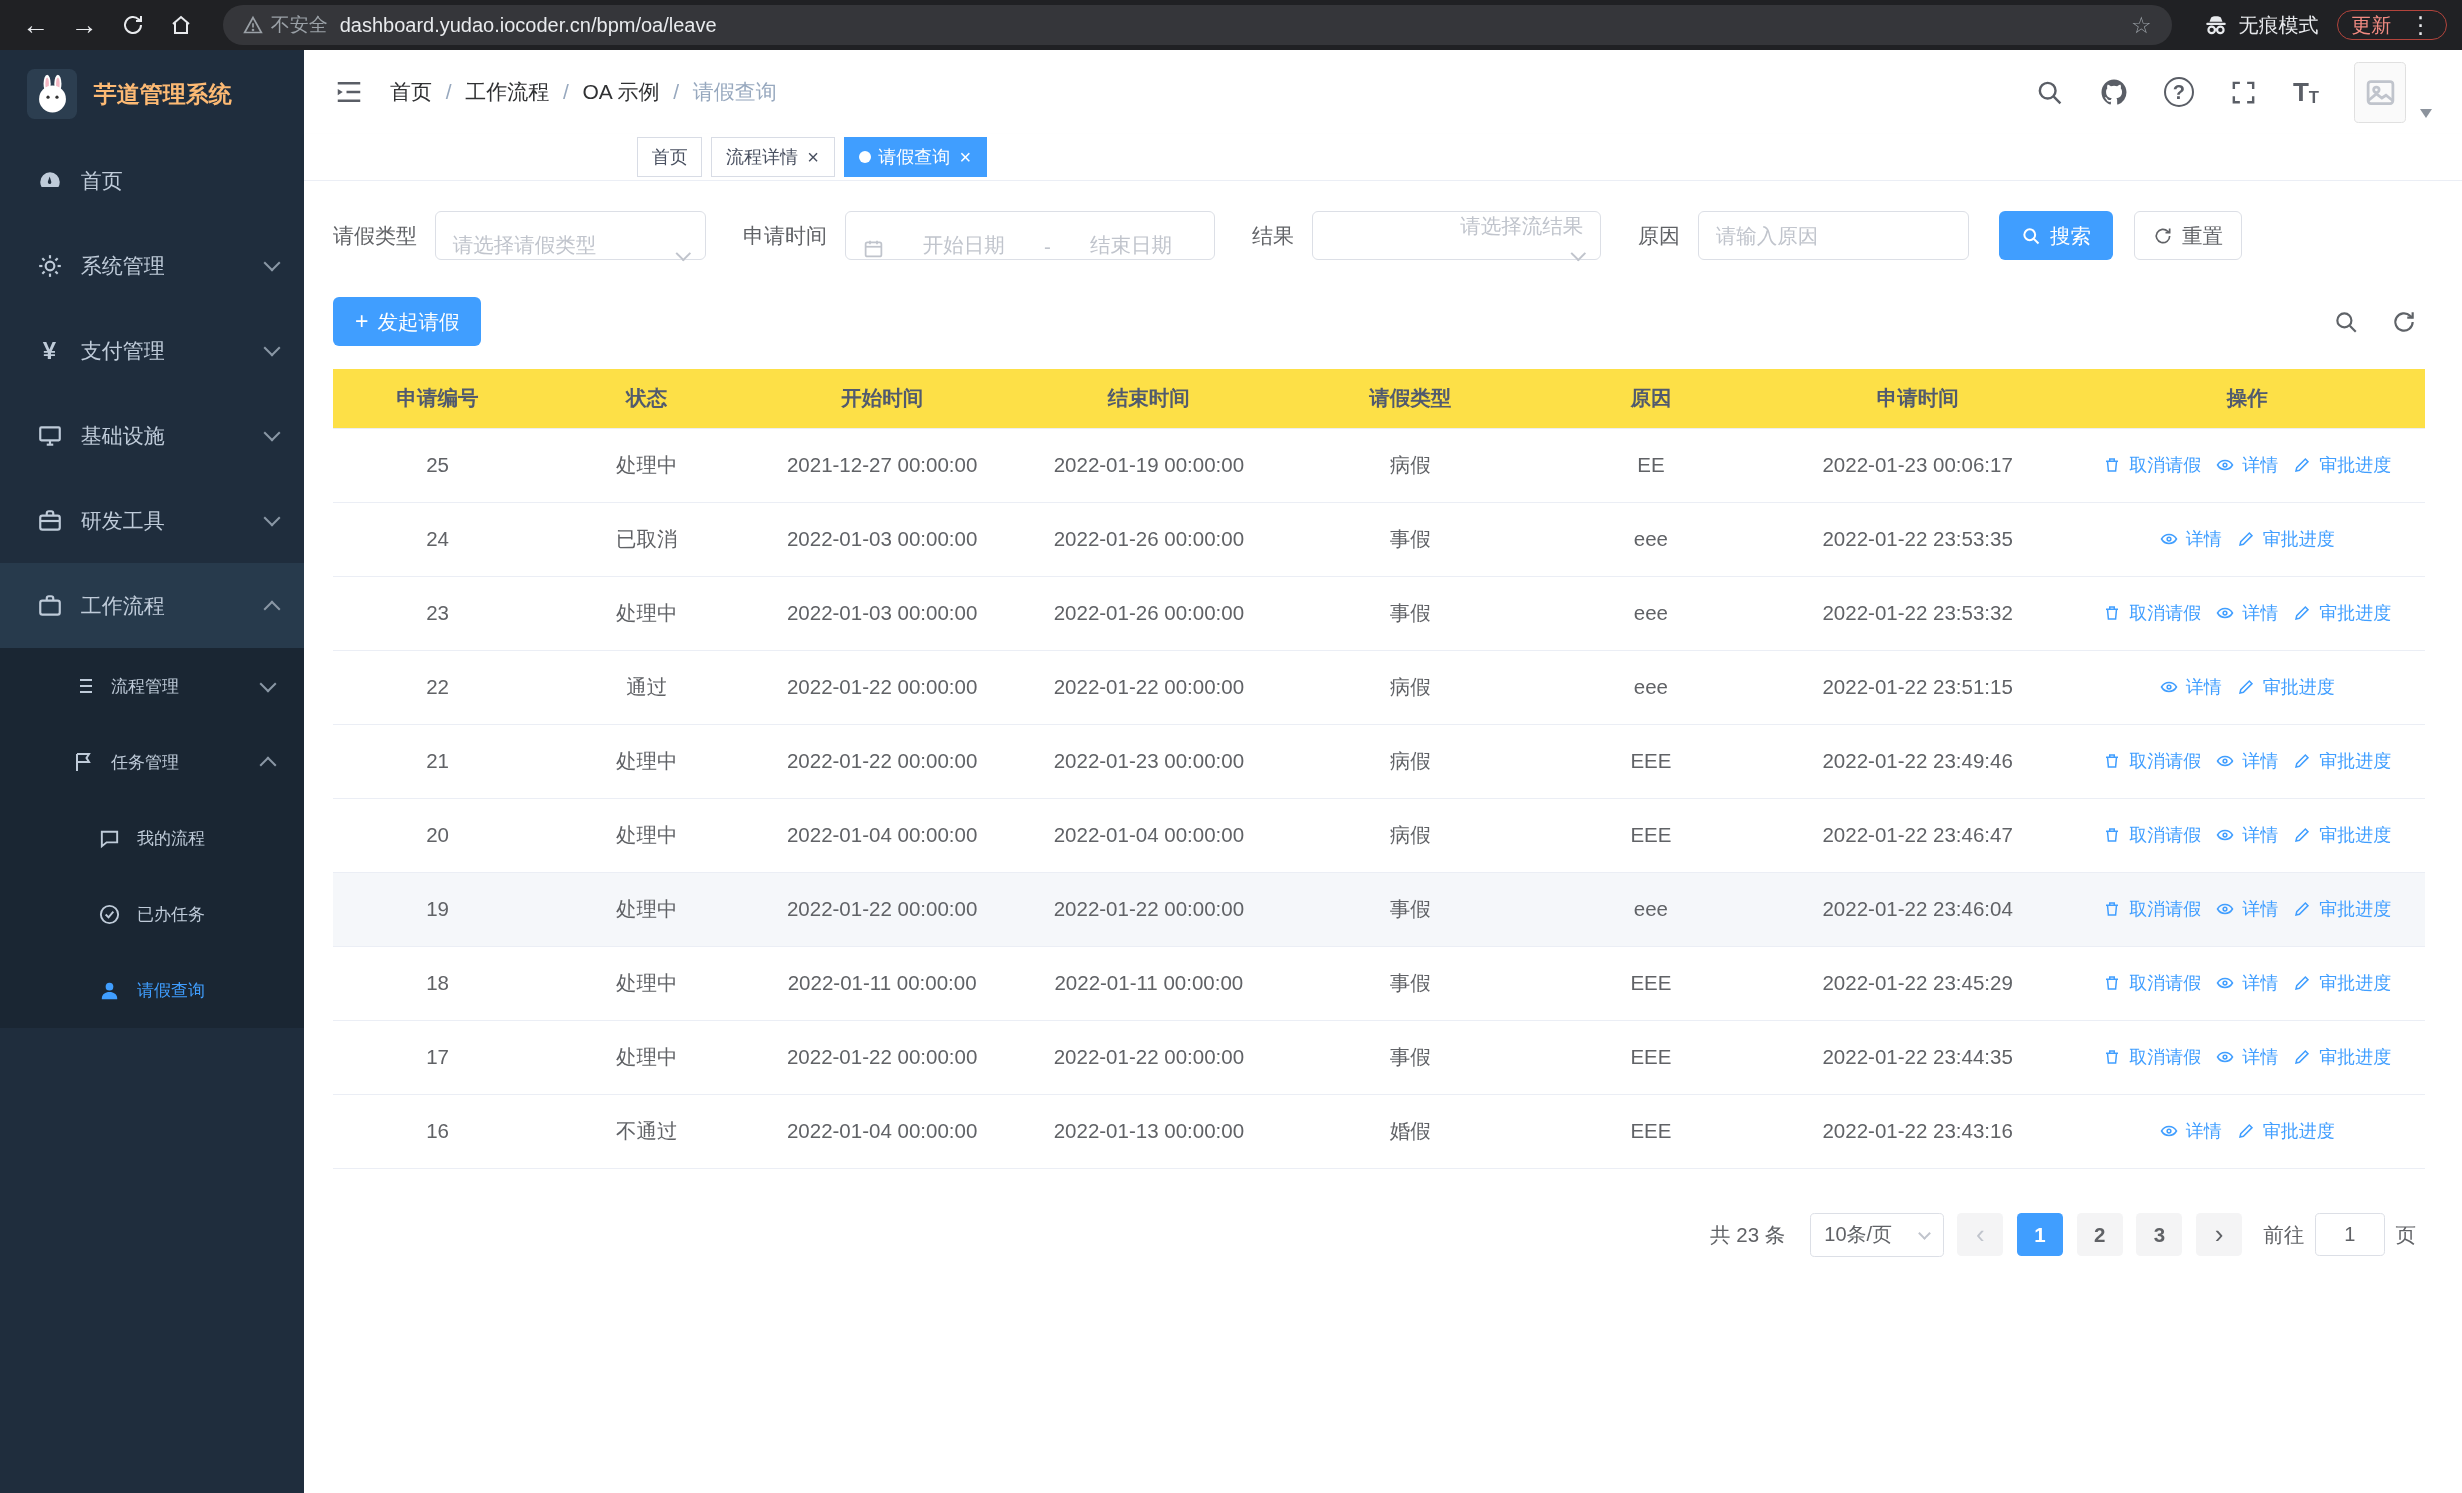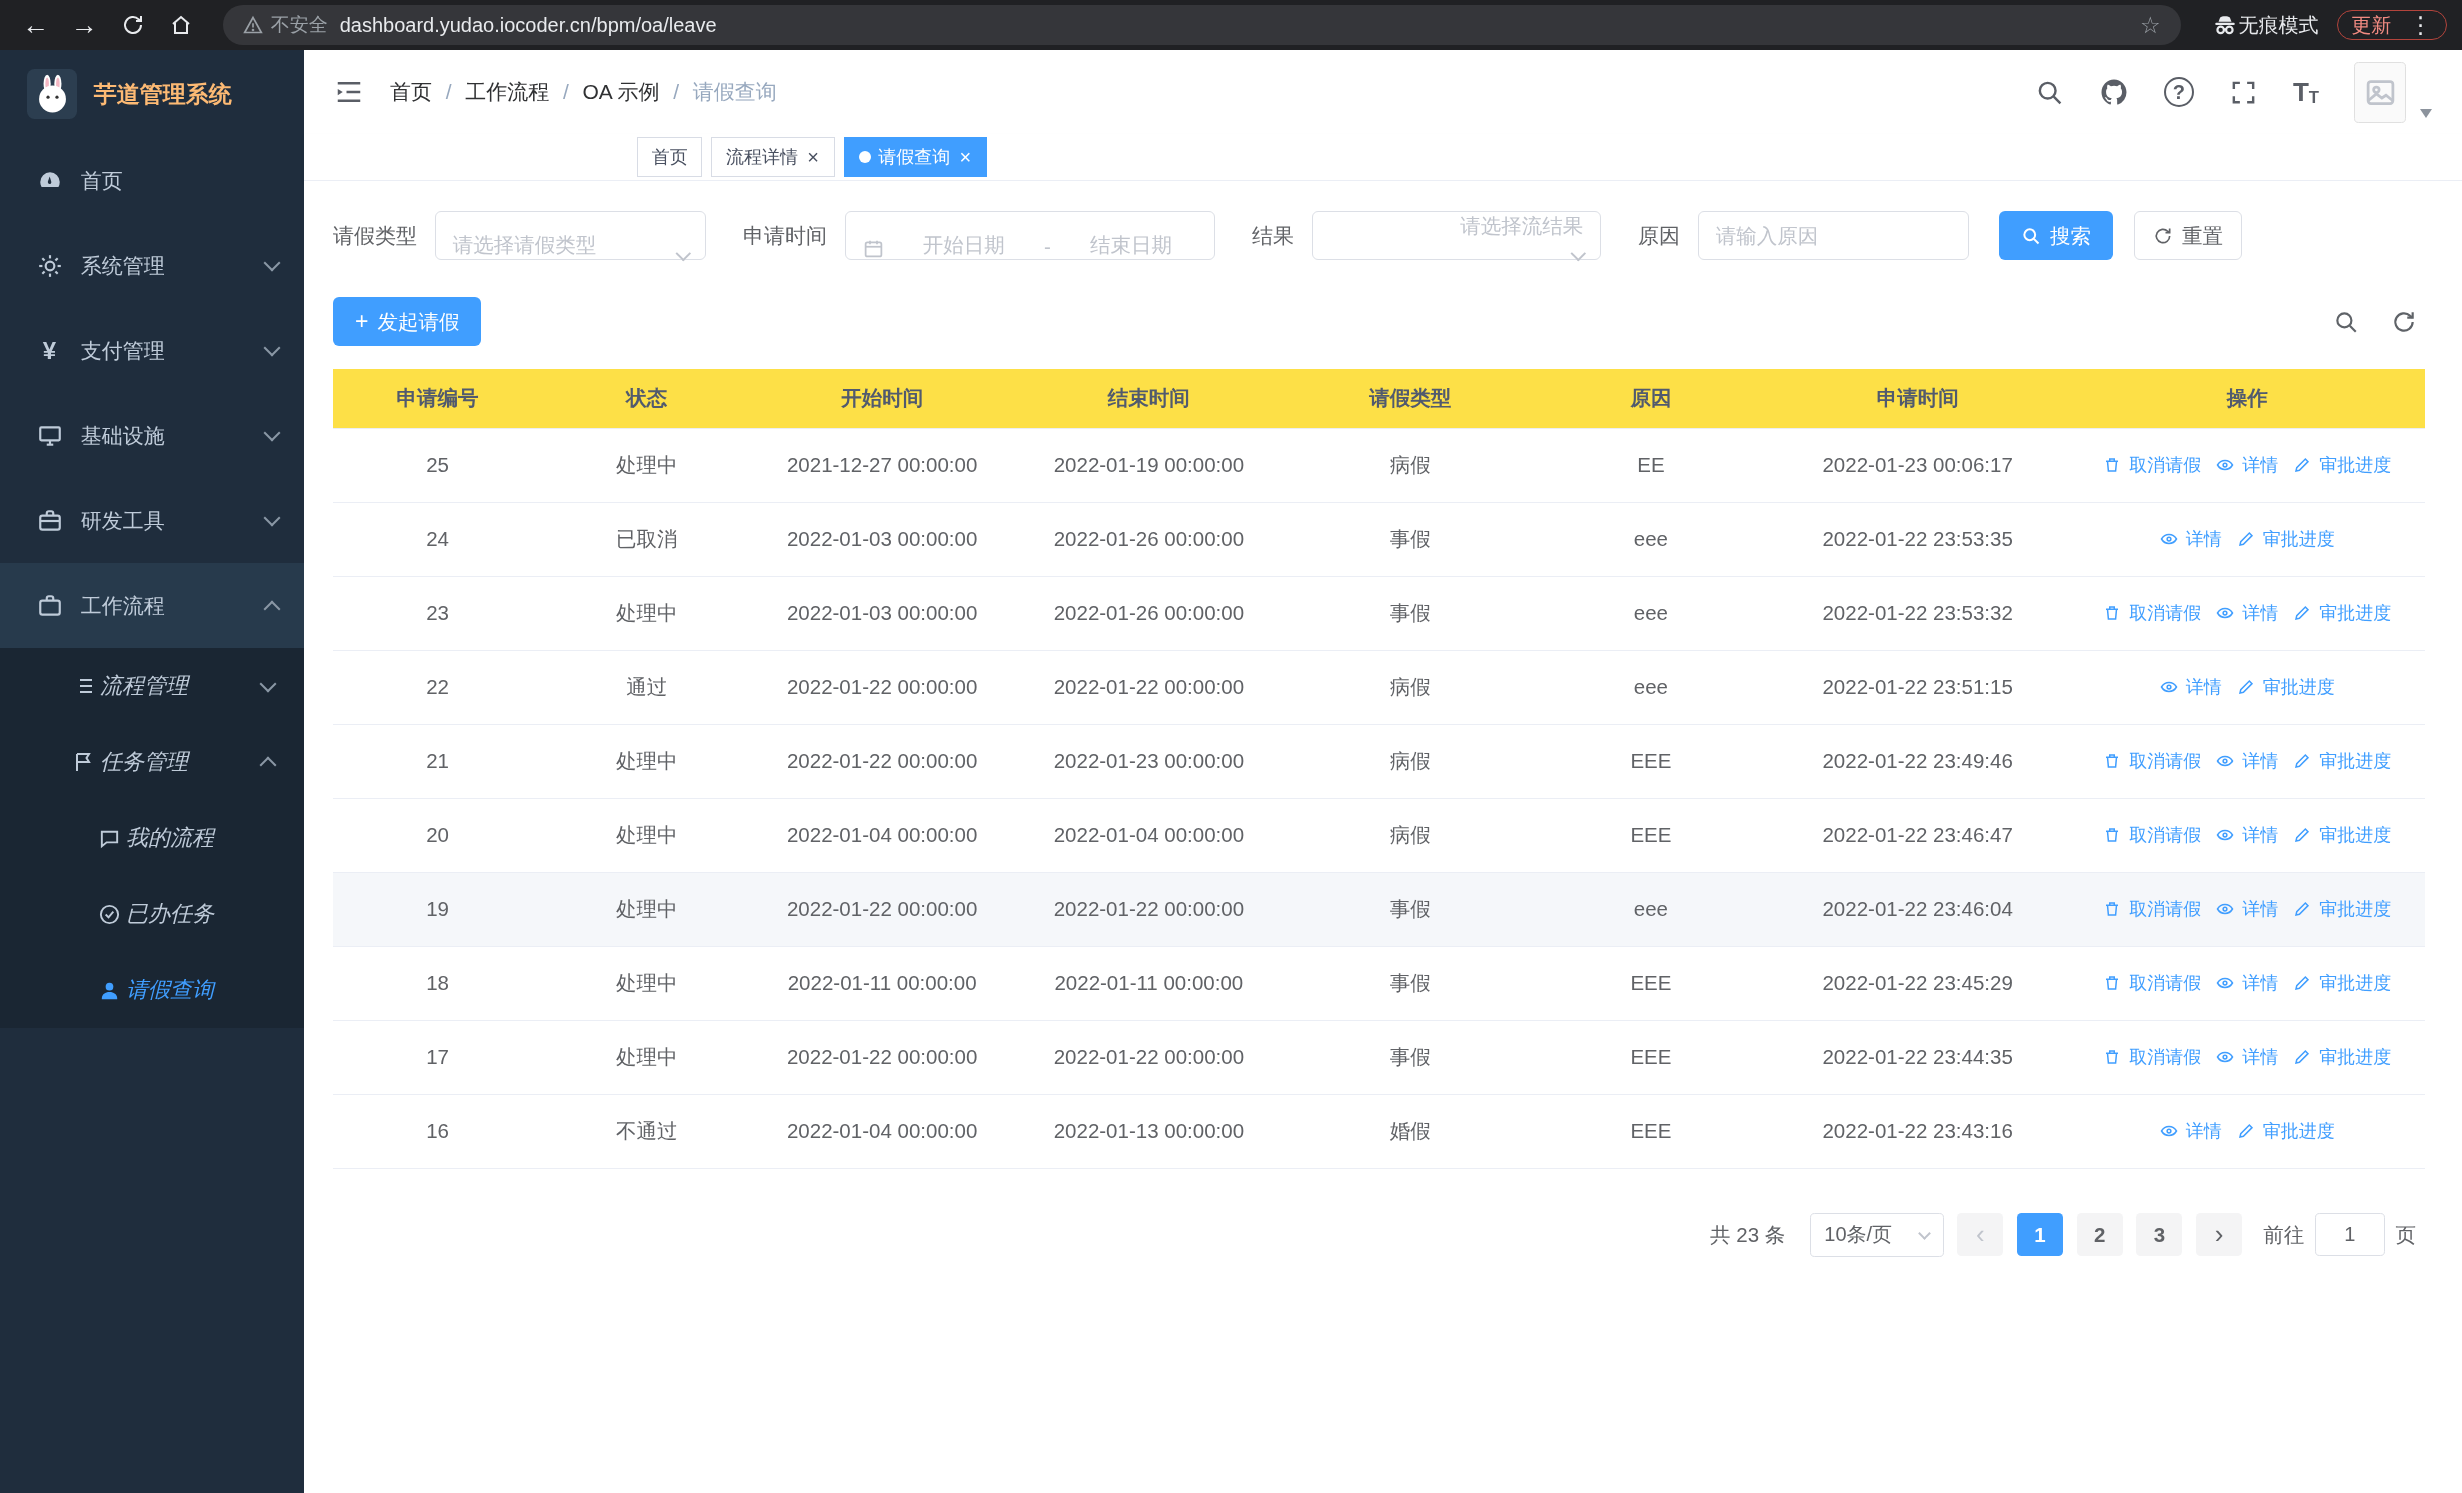--- a/index.html
+++ b/index.html
@@ -7,21 +7,21 @@
   body { font-family:"Liberation Sans","DejaVu Sans",sans-serif; background:#fff; overflow:hidden; color:#606266; }
   svg { display:block; }
 
   
   .browser-bar { height:50px; background:#202124; display:flex; align-items:center; padding:0 15px; gap:7.6px; }
   .nav-icon { width:41px; height:41px; border-radius:50%; display:flex; align-items:center; justify-content:center; color:#e8eaed; font-size:27px; flex:0 0 auto; cursor:pointer; }
   .url-bar { flex:1; height:40px; background:#35363a; border-radius:20px; display:flex; align-items:center; padding:0 20px; gap:12px; margin:0 13.7px; color:#e8eaed; font-size:20px; }
   .url-warning { display:flex; align-items:center; gap:7.6px; color:#9aa0a6; font-size:19px; }
   .url-text { flex:1; white-space:nowrap; overflow:hidden; }
   .star { color:#9aa0a6; font-size:23px; cursor:pointer; }
-  .incognito { display:flex; align-items:center; color:#e8eaed; font-size:20px; margin:0 10.6px; }
+  .incognito { display:flex; align-items:center; gap:9px; color:#e8eaed; font-size:20px; margin:0 10.6px; }
   .incognito svg { color:#e8eaed; }
   .update-pill { display:flex; align-items:center; gap:18px; border:1.5px solid #b3443c; border-radius:20px; height:30px; padding:0 13.7px; cursor:pointer; }
   .update-text { color:#f28b82; font-size:20px; }
   .kebab { color:#e8eaed; font-size:23px; }
 
   
   .app { display:flex; height:1443px; }
   .sidebar { width:304px; background:#1f2d3d; color:#bfcbd9; flex:0 0 auto; overflow:hidden; }
   .main { flex:1; display:flex; flex-direction:column; min-width:0; }
 
@@ -29,21 +29,21 @@
   .logo-row { height:88px; display:flex; align-items:center; gap:16.7px; padding-left:27px; }
   .logo-img { width:50px; height:50px; border-radius:7.6px; background:#2c3e50; display:flex; align-items:center; justify-content:center; overflow:hidden; }
   .logo-title { color:#fdba74; font-size:23px; font-weight:bold; }
   .menu-item { height:85px; display:flex; align-items:center; gap:16.7px; padding:0 26px 0 35px; font-size:21px; cursor:pointer; }
   .menu-item .mi-icon { width:29px; display:flex; justify-content:center; color:#bfcbd9; }
   .menu-item .chev { margin-left:auto; }
   .chev { width:12px; height:12px; border-right:2.3px solid #8a97a5; border-bottom:2.3px solid #8a97a5; transform:rotate(45deg); margin-top:-4.6px; }
   .chev.up { transform:rotate(-135deg); margin-top:6px; }
   .menu-item.parent-open { background:#273a4c; }
   .submenu { background:#1a2633; }
-  .submenu-item { height:76px; display:flex; align-items:center; gap:3px; font-size:22px; cursor:pointer;font-style:italic; }
+  .submenu-item { height:76px; display:flex; align-items:center; gap:14px; font-size:17px; cursor:pointer; }
   .submenu-item.l1 { padding:0 30px 0 70px; }
   .submenu-item.l2 { padding:0 30px 0 96px; }
   .submenu-item .mi-icon { width:27px; display:flex; justify-content:center; }
   .submenu-item.active { color:#409eff; }
   .submenu-item.active .mi-icon { color:#409eff; }
 
   
   .header { height:84px; display:flex; align-items:center; background:#fff; padding:0 30px 0 23px; }
   .hamburger { width:43px; height:43px; display:flex; align-items:center; justify-content:center; color:#5a5e66; cursor:pointer; }
   .breadcrumb { display:flex; align-items:center; gap:13.7px; font-size:21px; color:#303133; margin-left:20px; }

